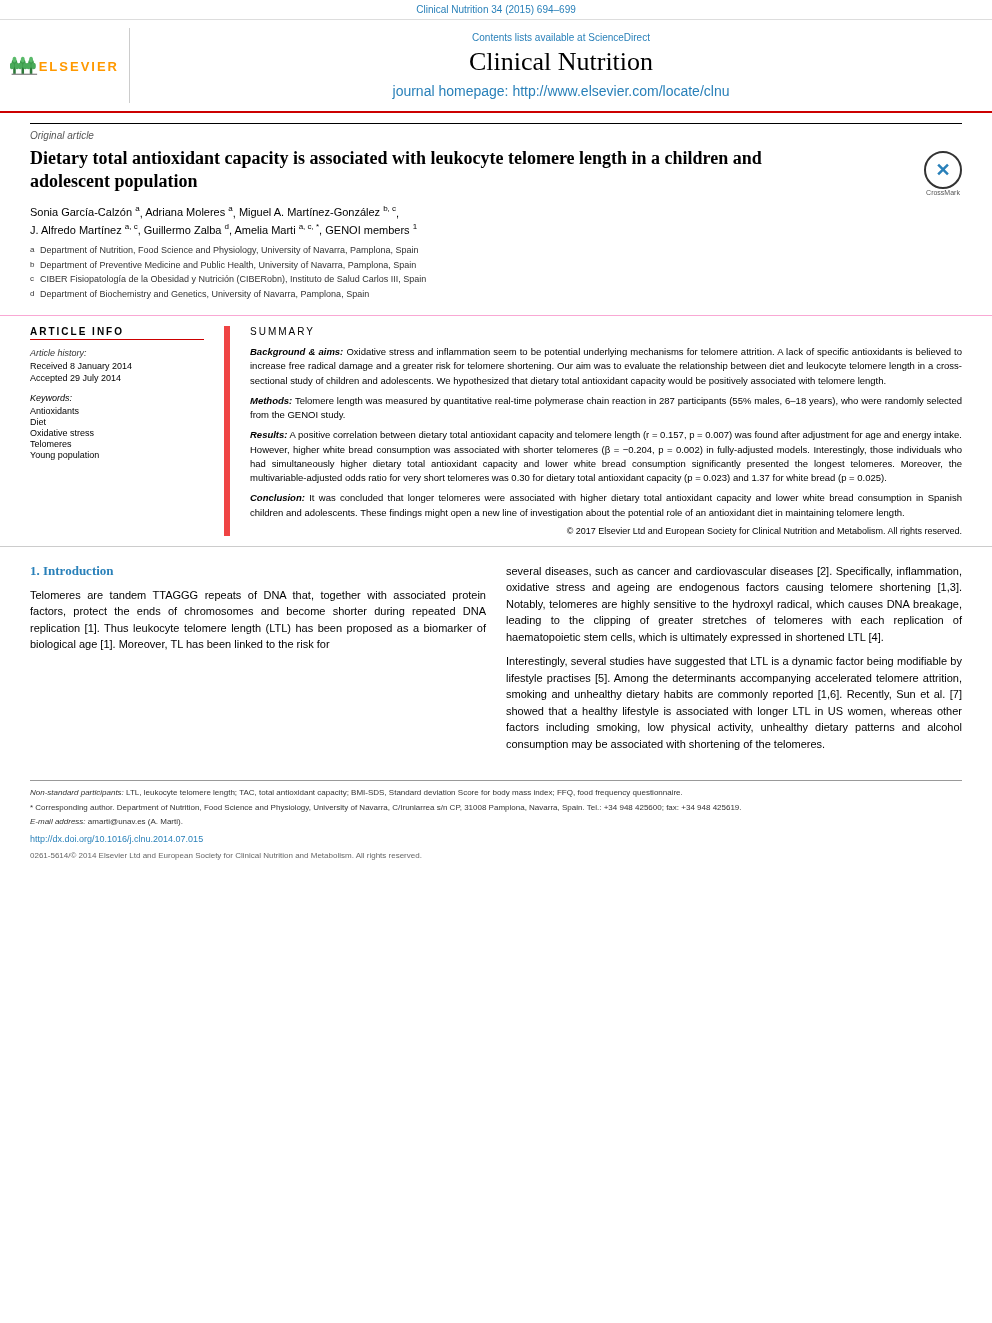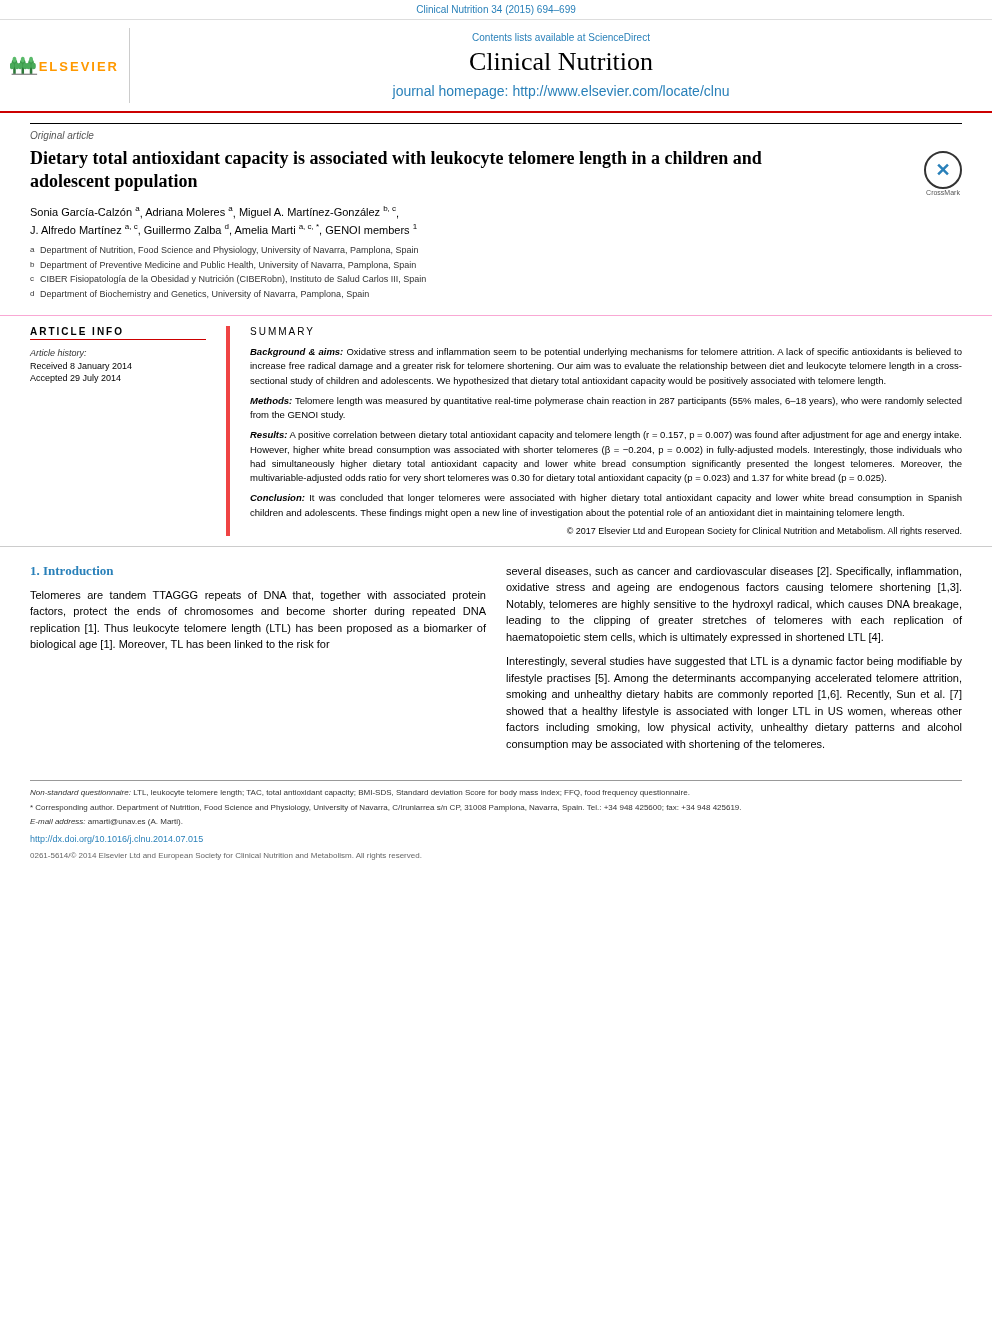--- a/index.html
+++ b/index.html
@@ -173,21 +173,21 @@
     .article-info-section {
       display: flex;
       padding: 10px 30px;
       border-bottom: 1px solid #ccc;
     }
 
     .article-info-left {
       width: 200px;
       min-width: 200px;
       padding-right: 20px;
-      border-right: 4px solid #ef4444;
+      border-right: 6px solid #ef4444;
     }
 
     .article-info-heading {
       font-size: 10px;
       letter-spacing: 2px;
       font-weight: bold;
       color: #000;
       margin-bottom: 8px;
       border-bottom: 1px solid #c00;
       padding-bottom: 2px;
@@ -413,20 +413,30 @@
 
 <div class="article-info-section">
 
   <div class="article-info-left">
     <div class="article-info-heading">ARTICLE INFO</div>
 
     <div class="article-history-label">Article history:</div>
     <div class="article-history-item">Received 8 January 2014</div>
     <div class="article-history-item">Accepted 29 July 2014</div>
 
+    <div class="keywords-section">
+      <div class="keywords-label">
+        <em>Keywords:</em>
+      </div>
+      <div class="keyword-item">Antioxidants</div>
+      <div class="keyword-item">Diet</div>
+      <div class="keyword-item">Oxidative stress</div>
+      <div class="keyword-item">Telomeres</div>
+      <div class="keyword-item">Young population</div>
+    </div>
   </div>
 
   <div class="summary-section">
     <div class="summary-heading">SUMMARY</div>
 
     <div class="summary-paragraph">
       <span class="summary-label">Background &amp; aims:</span>
       <span> Oxidative stress and inflammation seem to be potential underlying mechanisms for telomere attrition. A lack of specific antioxidants is believed to increase free radical damage and a greater risk for telomere shortening. Our aim was to evaluate the relationship between diet and leukocyte telomere length in a cross-sectional study of children and adolescents. We hypothesized that dietary total antioxidant capacity would be positively associated with telomere length.</span>
     </div>
 
@@ -462,21 +472,21 @@
         several diseases, such as cancer and cardiovascular diseases [2]. Specifically, inflammation, oxidative stress and ageing are endogenous factors causing telomere shortening [1,3]. Notably, telomeres are highly sensitive to the hydroxyl radical, which causes DNA breakage, leading to the clipping of greater stretches of telomeres with each replication of haematopoietic stem cells, which is ultimately expressed in shortened LTL [4].
       </div>
       <div class="body-text">
         Interestingly, several studies have suggested that LTL is a dynamic factor being modifiable by lifestyle practises [5]. Among the determinants accompanying accelerated telomere attrition, smoking and unhealthy dietary habits are commonly reported [1,6]. Recently, Sun et al. [7] showed that a healthy lifestyle is associated with longer LTL in US women, whereas other factors including smoking, low physical activity, unhealthy dietary patterns and alcohol consumption may be associated with shortening of the telomeres.
       </div>
     </div>
   </div>
 
   <div class="footnotes-section">
     <div class="footnote-item">
-      <em>Non-standard questionnaire:</em>
+      <em>Non-standard participants:</em>
       <span>LTL, leukocyte telomere length; TAC, total antioxidant capacity; BMI-SDS, Standard deviation Score for body mass index; FFQ, food frequency questionnaire.</span>
     </div>
     <div class="footnote-item">
       <span>* Corresponding author.</span>
       <span>Department of Nutrition, Food Science and Physiology, University of Navarra, C/Irunlarrea s/n CP, 31008 Pamplona, Navarra, Spain. Tel.: +34 948 425600; fax: +34 948 425619.</span>
     </div>
     <div class="footnote-item">
       <em>E-mail address:</em>
       <span>amarti@unav.es (A. Marti).</span>
     </div>

